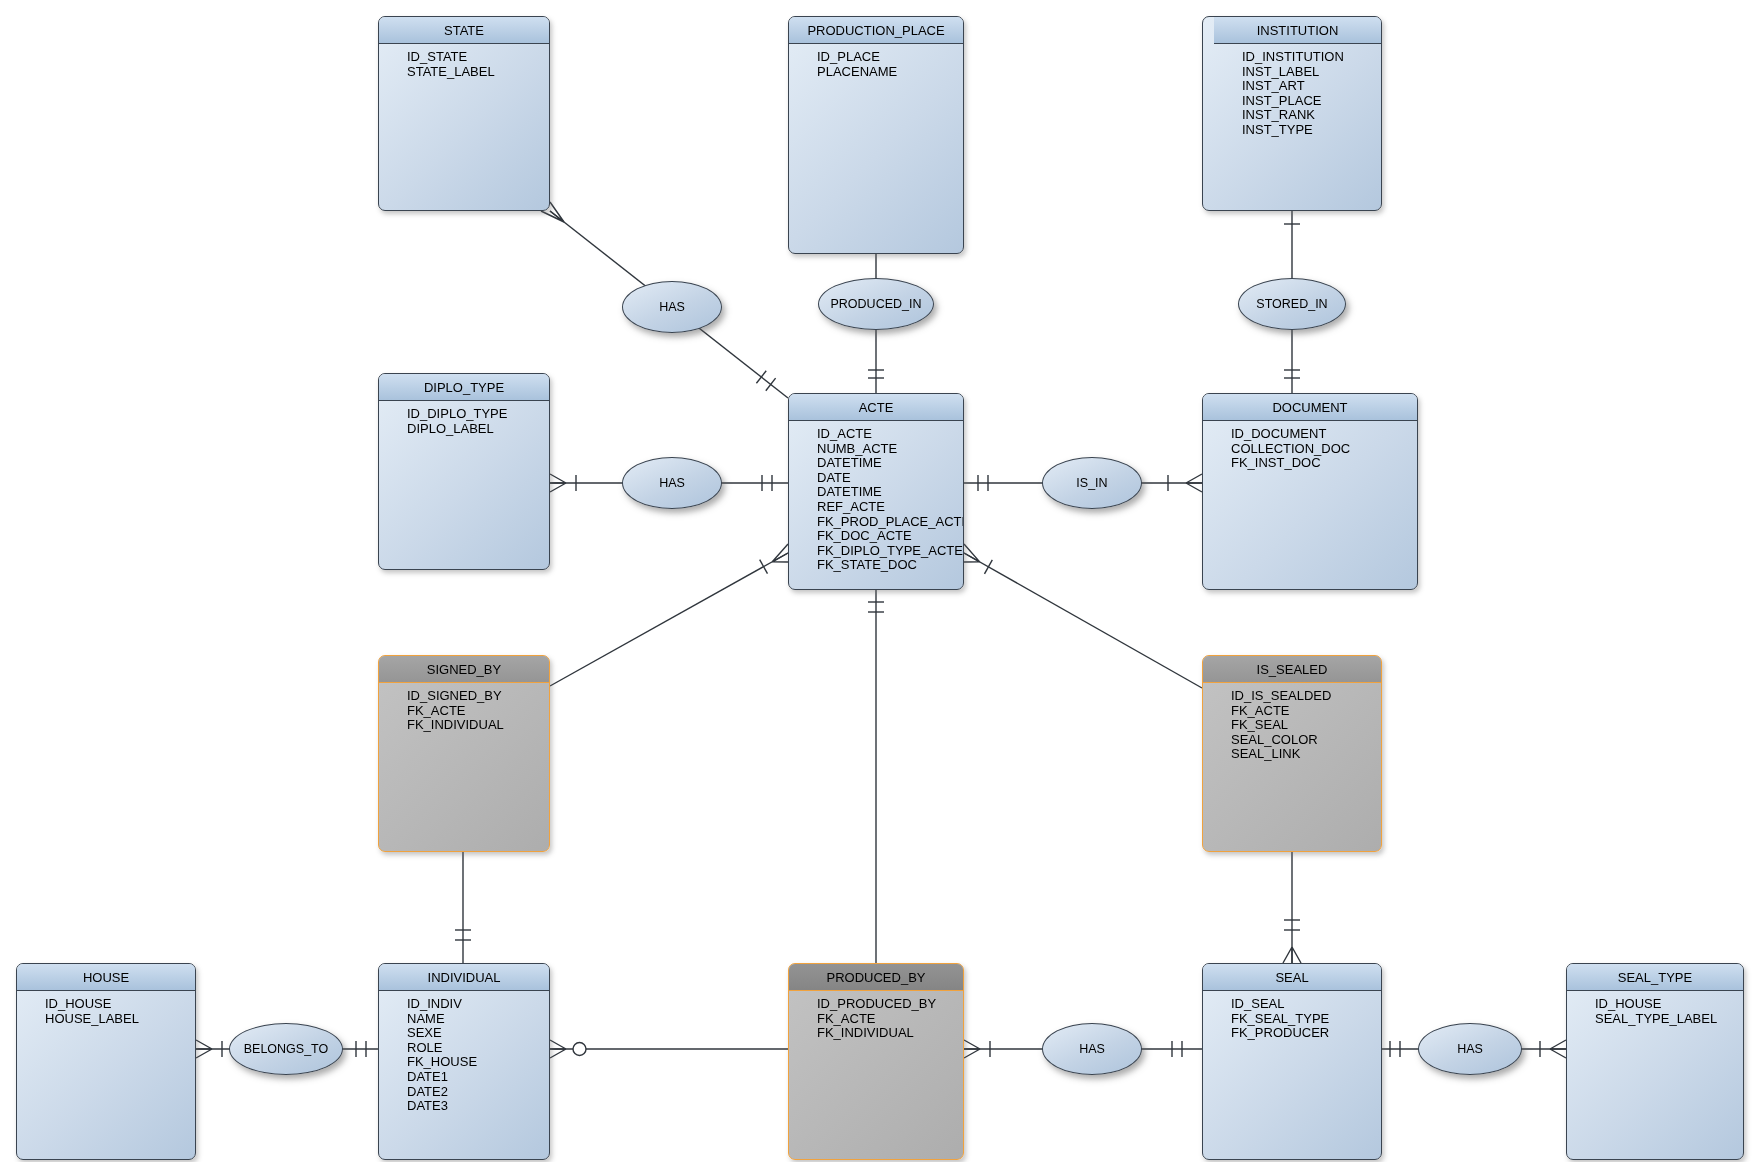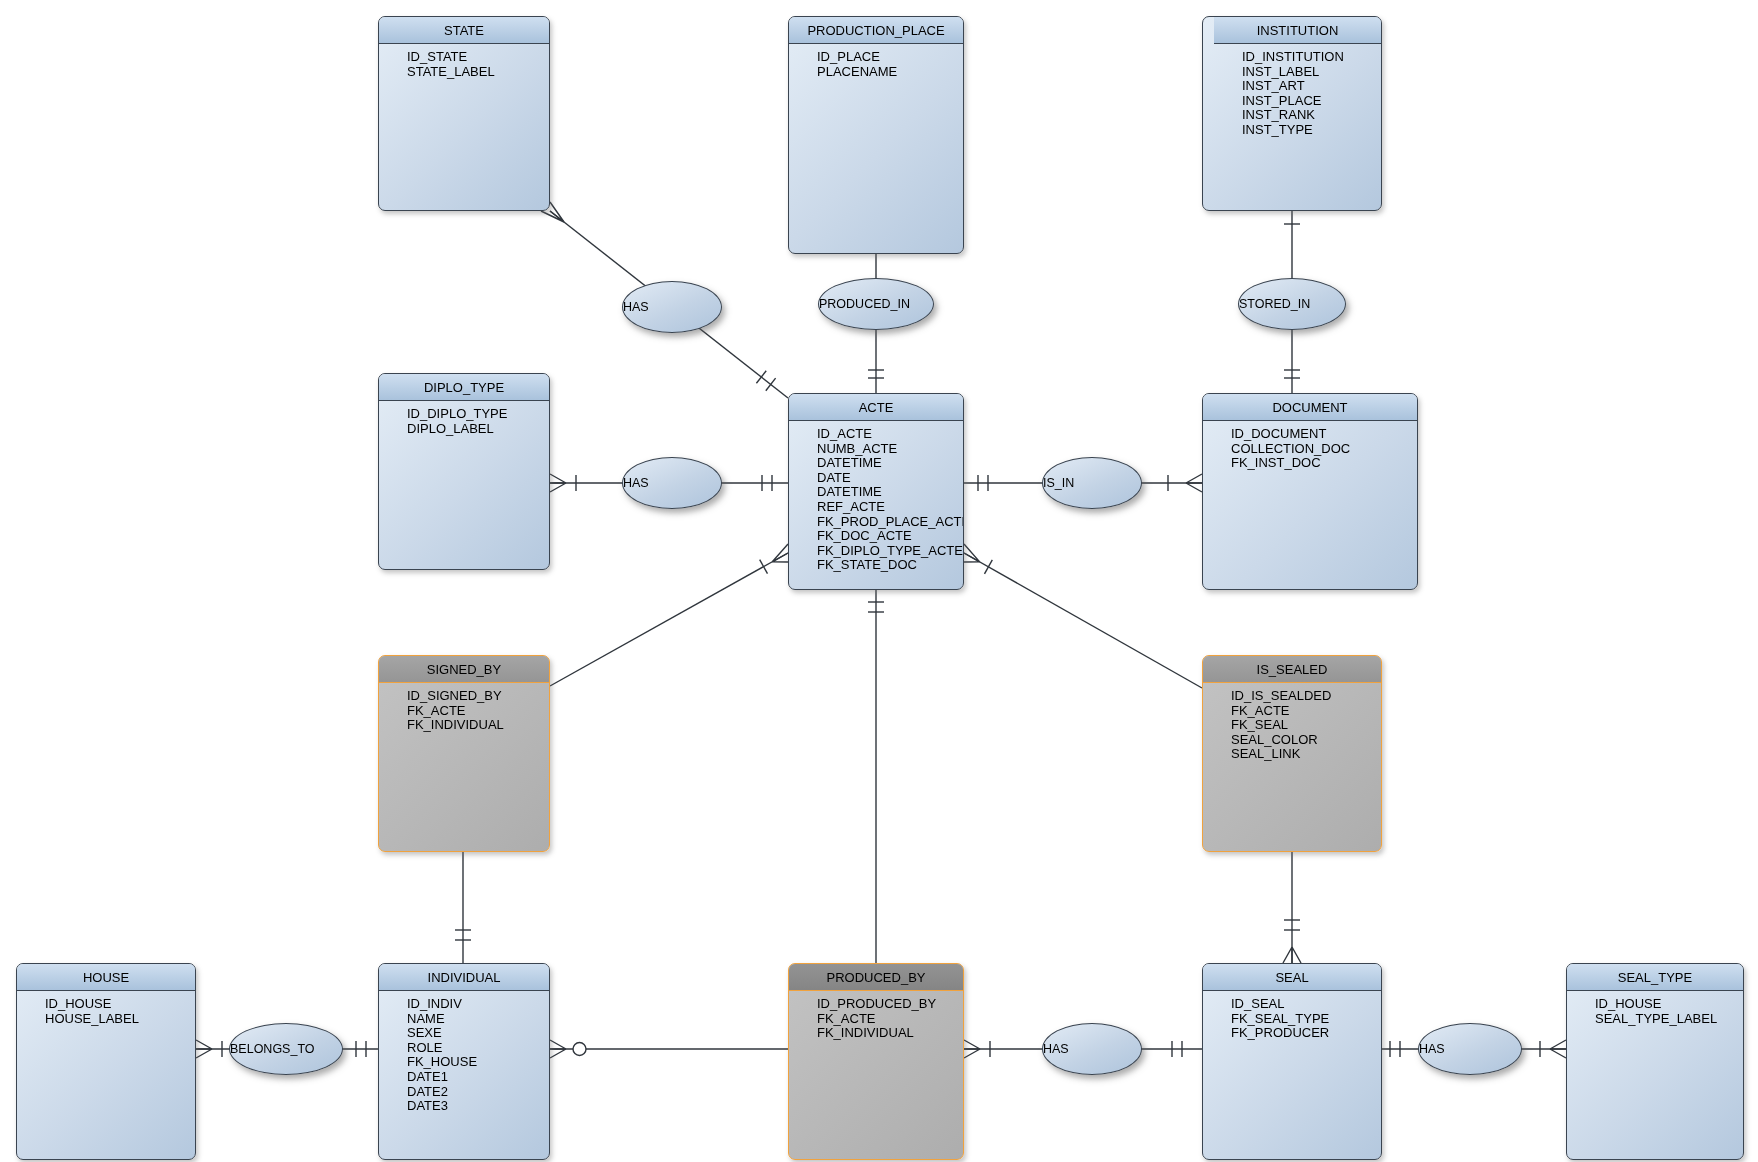--- a/index.html
+++ b/index.html
@@ -37,21 +37,21 @@
   }
   .entity.gray-dark .entity-title{
     background:linear-gradient(#939393,#858585);
     border-bottom-color:#f0a23e;
   }
   .relationship{
     position:absolute;z-index:2;box-sizing:border-box;
     border:1.5px solid #3a4450;border-radius:50%;
     background:linear-gradient(155deg,#e2ebf5 0%,#c3d3e5 55%,#aec4dc 100%);
     box-shadow:3px 4px 6px rgba(90,90,90,.50);
-    display:flex;align-items:center;
+    display:flex;align-items:center;justify-content:center;
     font-size:12.5px;white-space:nowrap;
   }
 </style>
 </head>
 <body>
 
 <div id="stage">
 
   <svg id="connectors" width="1758" height="1162" viewBox="0 0 1758 1162">
     <g stroke="#30363d" stroke-width="1.4" fill="none">

